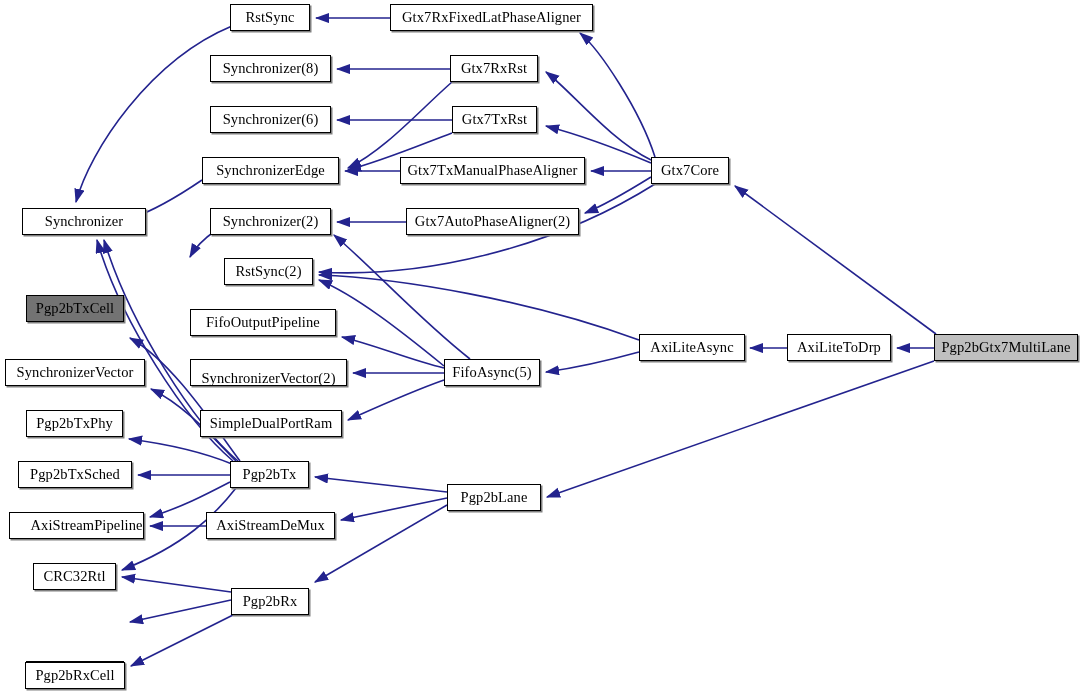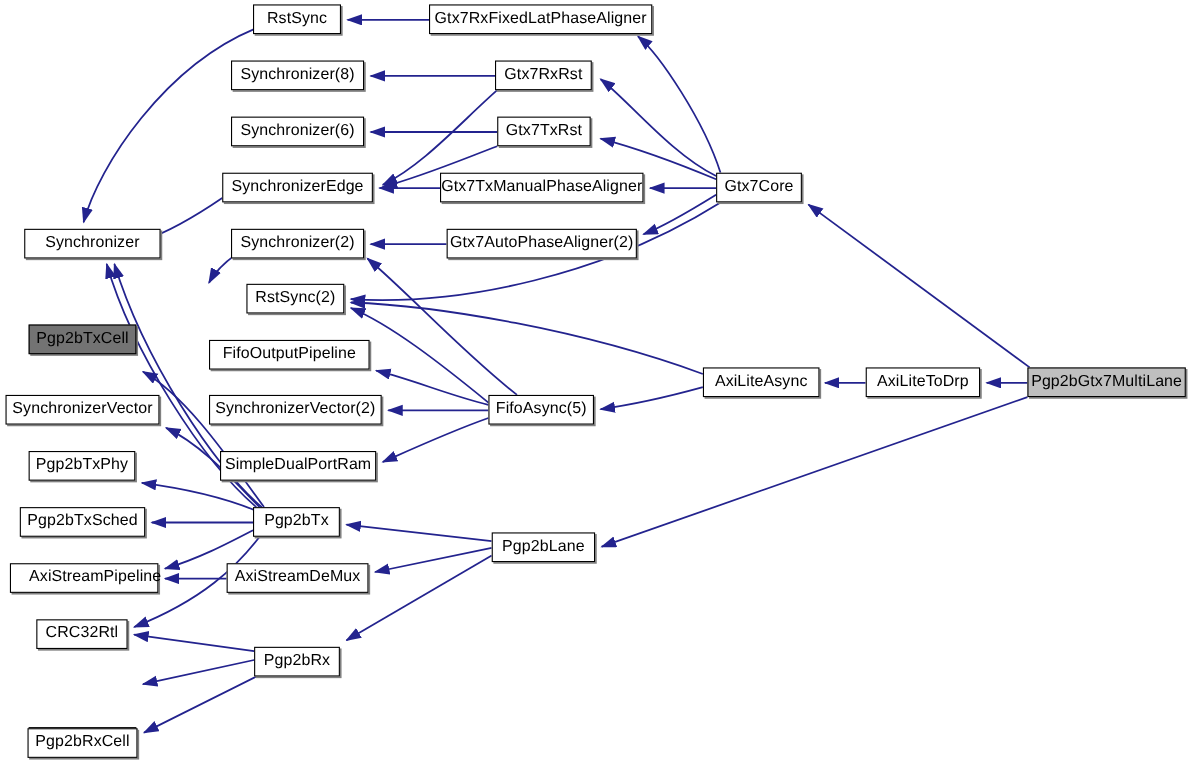--- a/index.html
+++ b/index.html
@@ -42,20 +42,21 @@
     letter-spacing: 0.1px;
     z-index: 5;
   }
   .node.highlight {
     background: #bfbfbf;
   }
   .node-label {
     display: block;
     padding: 0 6px;
     transform: translateY(-0.5px);
+    font-family: Liberation Serif, serif;
   }
 </style>
 </head>
 <body>
 
 <div id="graph">
   <svg id="edge-layer" width="1085" height="696" viewBox="0 0 1085 696" xmlns="http://www.w3.org/2000/svg">
     <defs>
       <marker id="arrowhead" markerWidth="9" markerHeight="9" refX="8.2" refY="3.2" orient="auto" markerUnits="strokeWidth">
         <path d="M0,0 L9,3.2 L0,6.4 z" fill="#23238e"></path>
@@ -157,21 +158,21 @@
       </div>
       <div class="node" style="left: 787px; top: 334px; width: 104px; height: 27px; border-color: rgb(0, 0, 0); color: rgb(0, 0, 0); background: rgb(255, 255, 255);">
         <span class="node-label">AxiLiteToDrp</span>
       </div>
       <div class="node highlight" style="left: 934px; top: 334px; width: 144px; height: 27px; border-color: rgb(0, 0, 0); color: rgb(0, 0, 0); background: rgb(191, 191, 191);">
         <span class="node-label">Pgp2bGtx7MultiLane</span>
       </div>
       <div class="node" style="left: 5px; top: 359px; width: 140px; height: 27px; border-color: rgb(0, 0, 0); color: rgb(0, 0, 0); background: rgb(255, 255, 255);">
         <span class="node-label">SynchronizerVector</span>
       </div>
-      <div class="node" style="left: 190px; top: 359px; width: 157px; height: 27px; border-color: rgb(0, 0, 0); color: rgb(0, 0, 0); background: rgb(255, 255, 255);">
+      <div class="node" style="left: 190px; top: 359px; width: 157px; height: 27px; border-color: rgb(0, 0, 0); color: rgb(0, 0, 0); background: rgb(255, 255, 255); align-items: flex-end;">
         <span class="node-label">SynchronizerVector(2)</span>
       </div>
       <div class="node" style="left: 444px; top: 359px; width: 96px; height: 27px; border-color: rgb(0, 0, 0); color: rgb(0, 0, 0); background: rgb(255, 255, 255);">
         <span class="node-label">FifoAsync(5)</span>
       </div>
       <div class="node" style="left: 26px; top: 410px; width: 97px; height: 27px; border-color: rgb(0, 0, 0); color: rgb(0, 0, 0); background: rgb(255, 255, 255);">
         <span class="node-label">Pgp2bTxPhy</span>
       </div>
       <div class="node" style="left: 200px; top: 410px; width: 142px; height: 27px; border-color: rgb(0, 0, 0); color: rgb(0, 0, 0); background: rgb(255, 255, 255);">
         <span class="node-label">SimpleDualPortRam</span>

